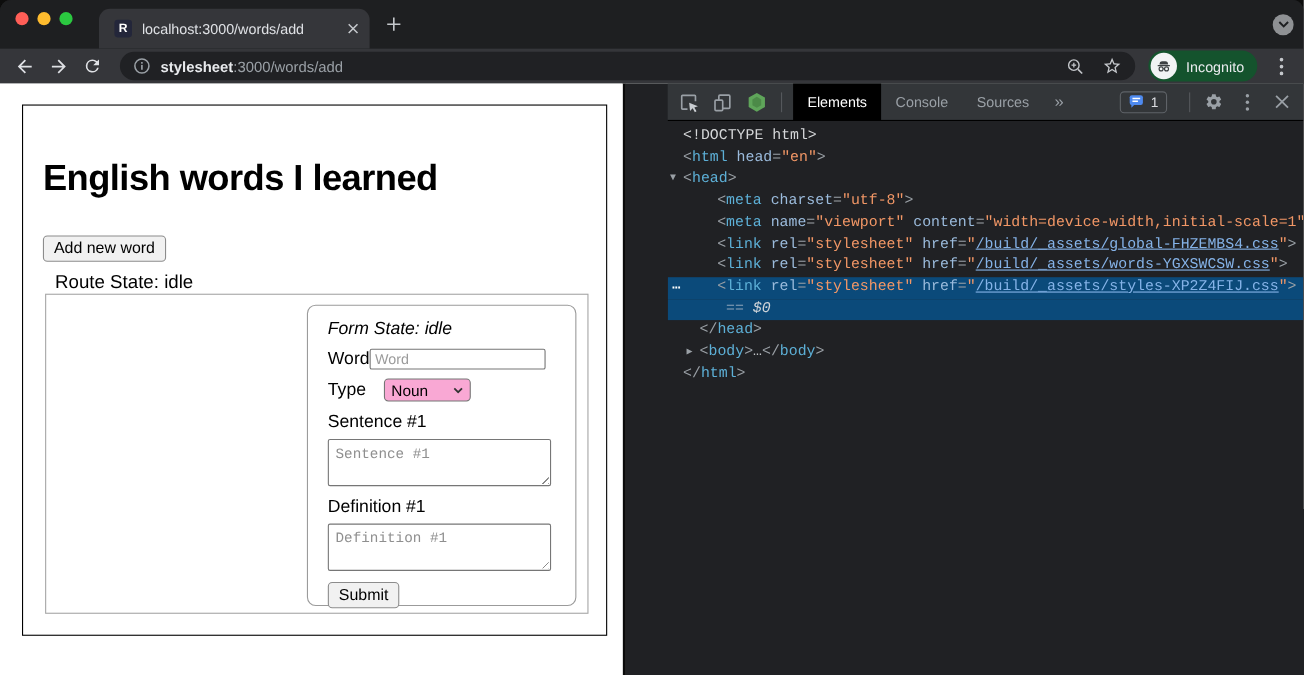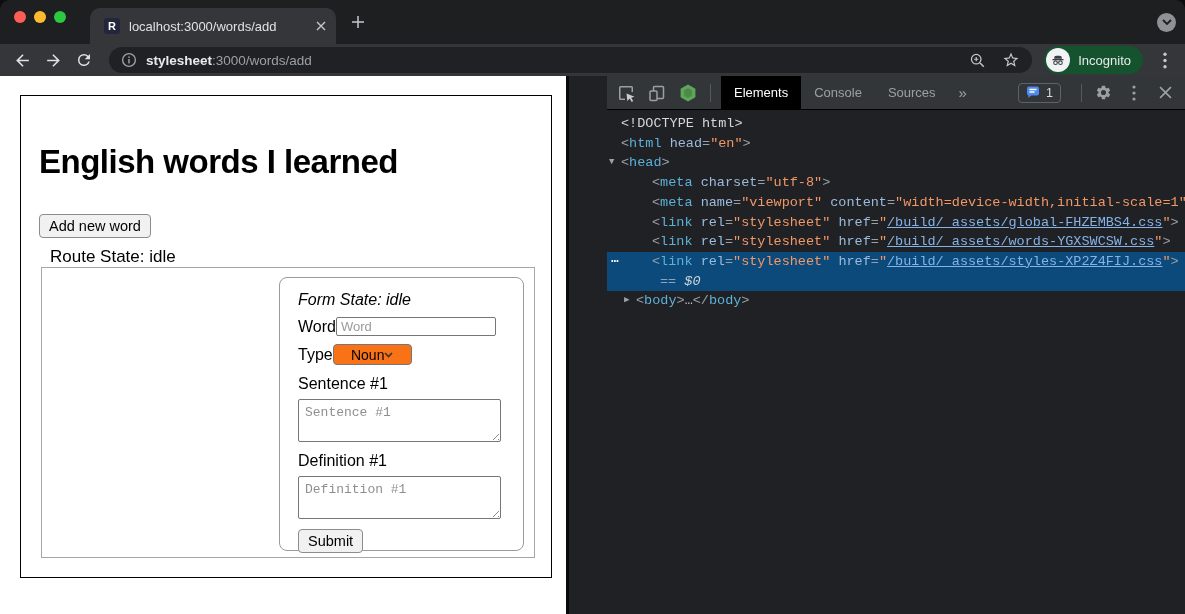--- a/index.html
+++ b/index.html
@@ -57,22 +57,22 @@
   .word-list li { font-size:16px; margin-bottom:10px; color:#000; }
   .word-list a { color:#1414e8; text-decoration:none; }
   .form-card { position:absolute; left:237px; top:9px; width:245px; height:274px; border:1px solid #9b9b9b;
                border-radius:8px; background:#fff; padding:13px 14px 0 18px; }
   .form-state { font-size:16px; color:#000;font-style:italic; }
   .frow { display:flex; align-items:center; margin-top:8px; }
   .flabel { font-size:16px; color:#000; }
   .txt-input { width:160px; height:19px; border:1px solid #767676; border-radius:2px; font-size:13px;
                padding:1px 4px; font-family:"Liberation Sans",sans-serif; color:#000; }
   .txt-input::placeholder { color:#9b9b9b; }
-  .select-box { width:79px; height:21px; border:1px solid #767676; border-radius:4px; background:#f97316;
-                display:flex; align-items:center; justify-content:center; padding:0 6px; font-size:14px; color:#000; }
+  .select-box { width:79px; height:21px; border:1px solid #767676; border-radius:4px; background:#f9a8d4;
+                display:flex; align-items:center; justify-content:space-between; padding:0 6px; font-size:14px; color:#000;margin-left:16px; }
   .sec-label { font-size:16px; margin-top:10px; color:#000; }
   .ta-wrap { position:relative; width:203px; margin-top:6px; }
   .ta-wrap textarea { width:203px; height:43px; border:1px solid #767676; border-radius:2px; resize:none;
                       font:13px/1.35 "Liberation Mono", monospace; padding:4px 6px; color:#000; display:block; }
   .ta-wrap textarea::placeholder { color:#8f8f8f; }
   .resize-handle { position:absolute; right:2px; bottom:2px; width:9px; height:9px;
                    clip-path:polygon(100% 0,100% 100%,0 100%);
                    background:repeating-linear-gradient(135deg,#8a8a8a 0 1px,transparent 1px 4px); }
   .submit-btn { margin-top:10px; font-size:14.5px; }
 
@@ -291,18 +291,20 @@
       <div class="dom-tree">
           <div class="code-line" style="padding-left: 14px;"><span class="tk-p">&lt;!DOCTYPE html&gt;</span></div>
           <div class="code-line" style="padding-left: 14px;"><span class="tk-b">&lt;</span><span class="tk-t">html</span><span class="tk-p"> </span><span class="tk-a">head</span><span class="tk-b">=</span><span class="tk-v">"en"</span><span class="tk-b">&gt;</span></div>
           <div class="code-line" style="padding-left: 14px;"><span class="gut" style="left: 2px;">▼</span><span class="tk-b">&lt;</span><span class="tk-t">head</span><span class="tk-b">&gt;</span></div>
           <div class="code-line" style="padding-left: 45px;"><span class="tk-b">&lt;</span><span class="tk-t">meta</span><span class="tk-p"> </span><span class="tk-a">charset</span><span class="tk-b">=</span><span class="tk-v">"utf-8"</span><span class="tk-b">&gt;</span></div>
           <div class="code-line" style="padding-left: 45px;"><span class="tk-b">&lt;</span><span class="tk-t">meta</span><span class="tk-p"> </span><span class="tk-a">name</span><span class="tk-b">=</span><span class="tk-v">"viewport"</span><span class="tk-p"> </span><span class="tk-a">content</span><span class="tk-b">=</span><span class="tk-v">"width=device-width,initial-scale=1"</span><span class="tk-b">&gt;</span></div>
           <div class="code-line" style="padding-left: 45px;"><span class="tk-b">&lt;</span><span class="tk-t">link</span><span class="tk-p"> </span><span class="tk-a">rel</span><span class="tk-b">=</span><span class="tk-v">"stylesheet"</span><span class="tk-p"> </span><span class="tk-a">href</span><span class="tk-b">=</span><span class="tk-v">"</span><span class="tk-l">/build/_assets/global-FHZEMBS4.css</span><span class="tk-v">"</span><span class="tk-b">&gt;</span></div>
           <div class="code-line" style="padding-left: 45px;"><span class="tk-b">&lt;</span><span class="tk-t">link</span><span class="tk-p"> </span><span class="tk-a">rel</span><span class="tk-b">=</span><span class="tk-v">"stylesheet"</span><span class="tk-p"> </span><span class="tk-a">href</span><span class="tk-b">=</span><span class="tk-v">"</span><span class="tk-l">/build/_assets/words-YGXSWCSW.css</span><span class="tk-v">"</span><span class="tk-b">&gt;</span></div>
           <div class="code-line sel" style="padding-left: 45px;"><span class="dots">⋯</span><span class="tk-b">&lt;</span><span class="tk-t">link</span><span class="tk-p"> </span><span class="tk-a">rel</span><span class="tk-b">=</span><span class="tk-v">"stylesheet"</span><span class="tk-p"> </span><span class="tk-a">href</span><span class="tk-b">=</span><span class="tk-v">"</span><span class="tk-l">/build/_assets/styles-XP2Z4FIJ.css</span><span class="tk-v">"</span><span class="tk-b">&gt;</span></div>
           <div class="code-line sel" style="padding-left: 53px;"><span class="tk-q">== </span><span class="tk-d">$0</span></div>
+          <div class="code-line" style="padding-left: 29px;"><span class="tk-b">&lt;/</span><span class="tk-t">head</span><span class="tk-b">&gt;</span></div>
           <div class="code-line" style="padding-left: 29px;"><span class="gut" style="left: 17px;">▶</span><span class="tk-b">&lt;</span><span class="tk-t">body</span><span class="tk-b">&gt;</span><span class="tk-e">…</span><span class="tk-b">&lt;/</span><span class="tk-t">body</span><span class="tk-b">&gt;</span></div>
+          <div class="code-line" style="padding-left: 14px;"><span class="tk-b">&lt;/</span><span class="tk-t">html</span><span class="tk-b">&gt;</span></div>
         </div>
     </div>
 
   </div>
 </div>
 
 </body></html>

